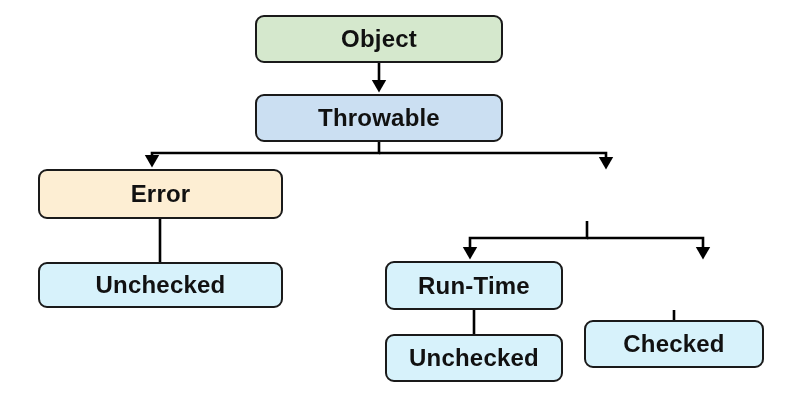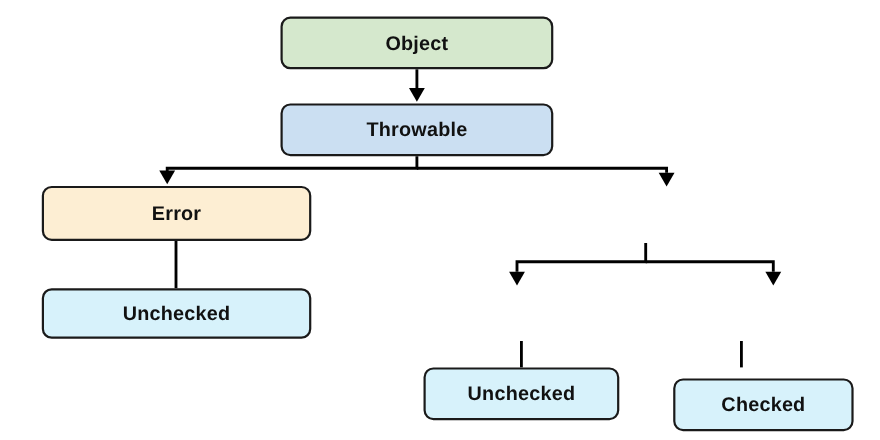--- a/index.html
+++ b/index.html
@@ -33,21 +33,21 @@
   }
   .node {
     position: absolute;
     box-sizing: border-box;
     border: 2px solid var(--stroke, #1a1a1a);
     border-radius: 9px;
     display: flex;
     align-items: center;
     justify-content: center;
     font-weight: 700;
-    font-size: 18px;
+    font-size: 24px;
     color: var(--text, #111111);
     letter-spacing: 0.2px;
   }
   .node-green  { background: var(--green,  #d5e8cd); }
   .node-blue   { background: var(--blue,   #cbdff2); }
   .node-orange { background: var(--orange, #fdeed3); }
   .node-cyan   { background: var(--cyan,   #d7f2fb); }
 </style>
 </head>
 <body>
@@ -85,23 +85,26 @@
 
   <div class="node node-blue" style="left:255px; top:94px; width:248px; height:48px;">
     <span>Throwable</span>
   </div>
 
 
   <div class="node node-cyan" style="left:38px; top:262px; width:245px; height:46px;">
     <span>Unchecked</span>
   </div>
 
+  <div class="node node-cyan" style="left:385px; top:261px; width:178px; height:49px;">
+    <span>Run-Time</span>
+  </div>
 
 
   <div class="node node-cyan" style="left:385px; top:334px; width:178px; height:48px;">
     <span>Unchecked</span>
   </div>
 
-  <div class="node node-cyan" style="left:584px; top:344px; width:164px; height:48px;margin-left:28px;">
+  <div class="node node-cyan" style="left:584px; top:320px; width:180px; height:48px;">
     <span>Checked</span>
   </div>
 
 </div>
 
 </body></html>

